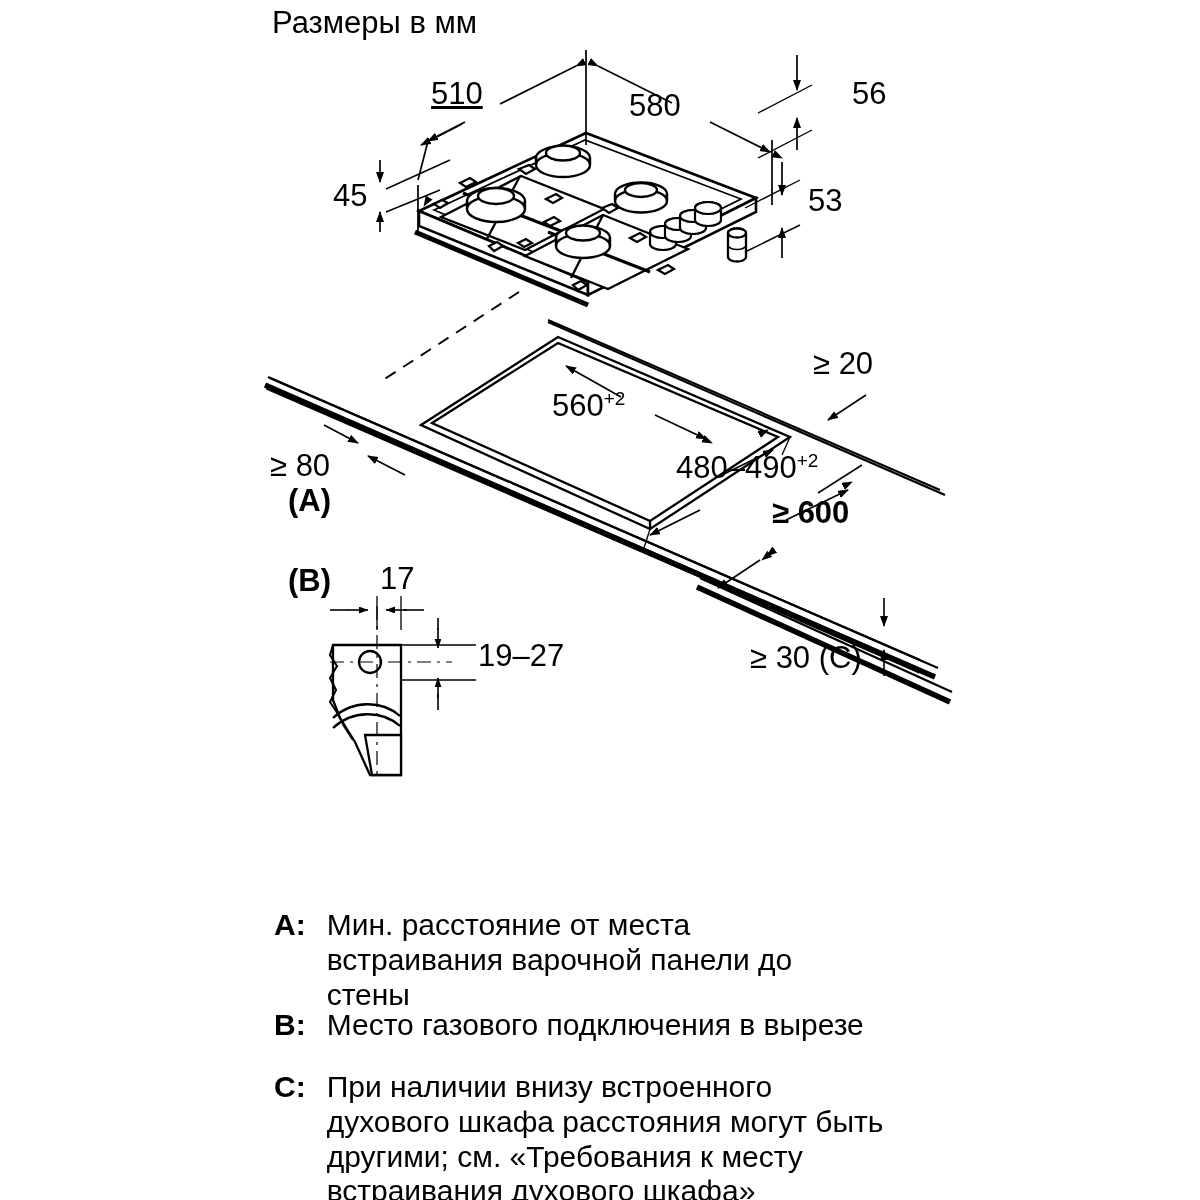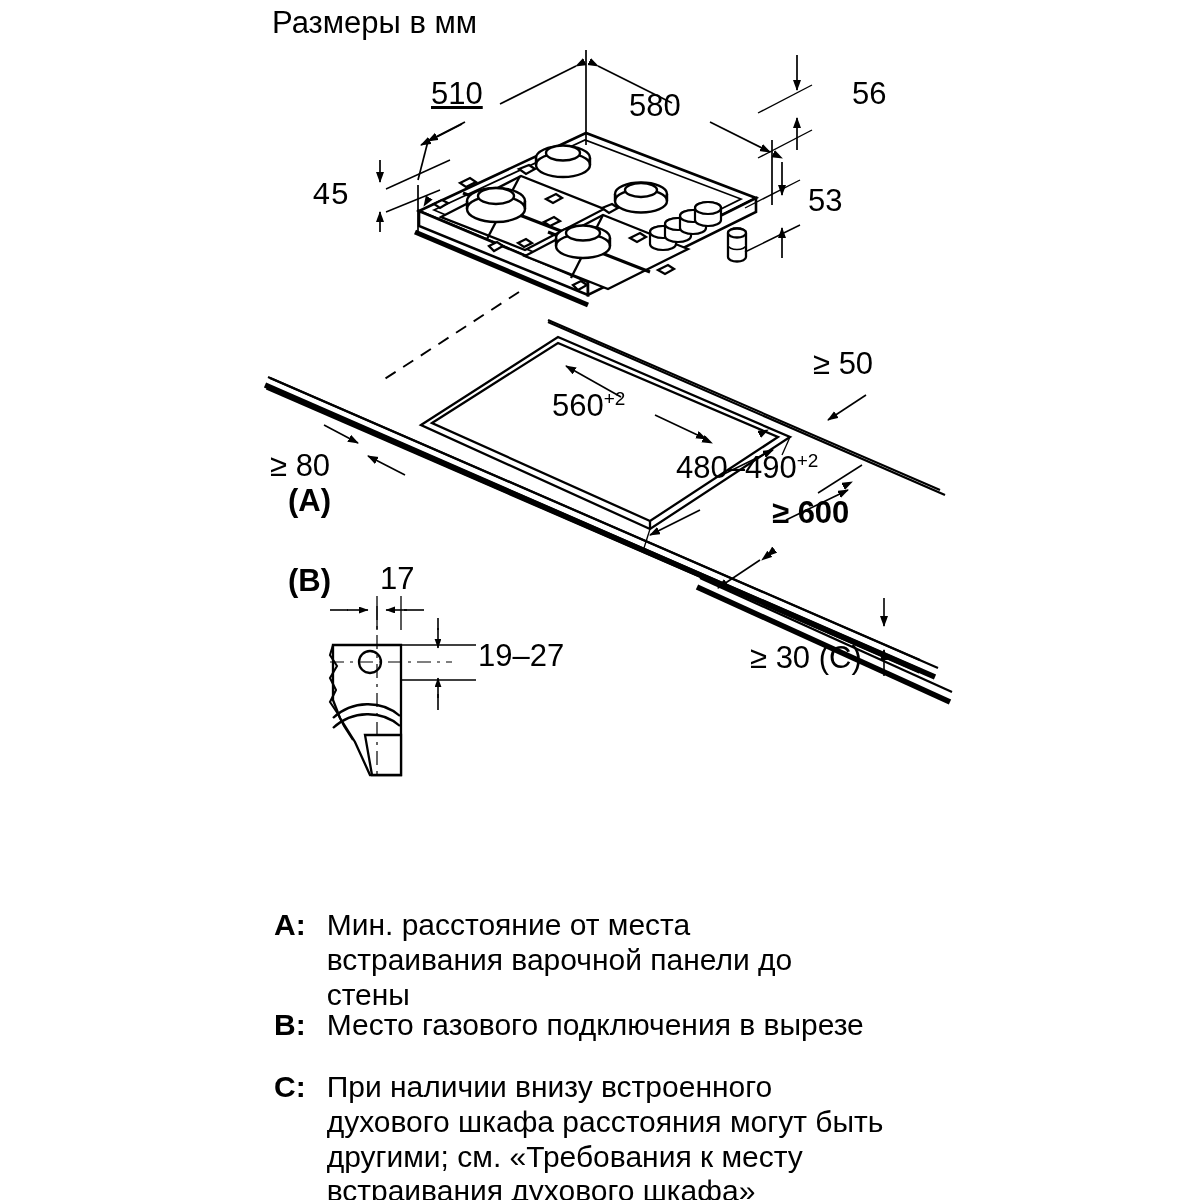--- a/index.html
+++ b/index.html
@@ -349,27 +349,27 @@
   <div class="lbl title" style="left:272px; top:7px; font-size:31px;">Размеры в мм</div>
 
   <div class="lbl dim" style="left:431px; top:78px;text-decoration:underline;">510</div>
 
   <div class="lbl dim" style="left:629px; top:90px;">580</div>
 
   <div class="lbl dim" style="left:820px; top:78px;margin-left:32px;">56</div>
 
   <div class="lbl dim" style="left:808px; top:185px;">53</div>
 
-  <div class="lbl dim" style="left:312px; top:180px;font-family:Liberation Mono, monospace;">45</div>
+  <div class="lbl dim" style="left:333px; top:180px;">45</div>
 
   <div class="lbl dim" style="left:552px; top:390px;"><span>560</span><sup>+2</sup></div>
 
   <div class="lbl dim" style="left:676px; top:452px;"><span>480–490</span><sup>+2</sup></div>
 
-  <div class="lbl dim" style="left:813px; top:348px;">≥ 50</div>
+  <div class="lbl dim" style="left:813px; top:348px;">≥ 20</div>
 
   <div class="lbl dim" style="left:270px; top:450px;">≥ 80</div>
 
   <div class="lbl dim bold" style="left:288px; top:485px;">(A)</div>
 
   <div class="lbl dim" style="left:772px; top:497px;font-weight:bold;">≥ 600</div>
 
   <div class="lbl dim" style="left:750px; top:642px;">≥ 30 (C)</div>
 
   <div class="lbl dim bold" style="left:288px; top:565px;">(B)</div>

